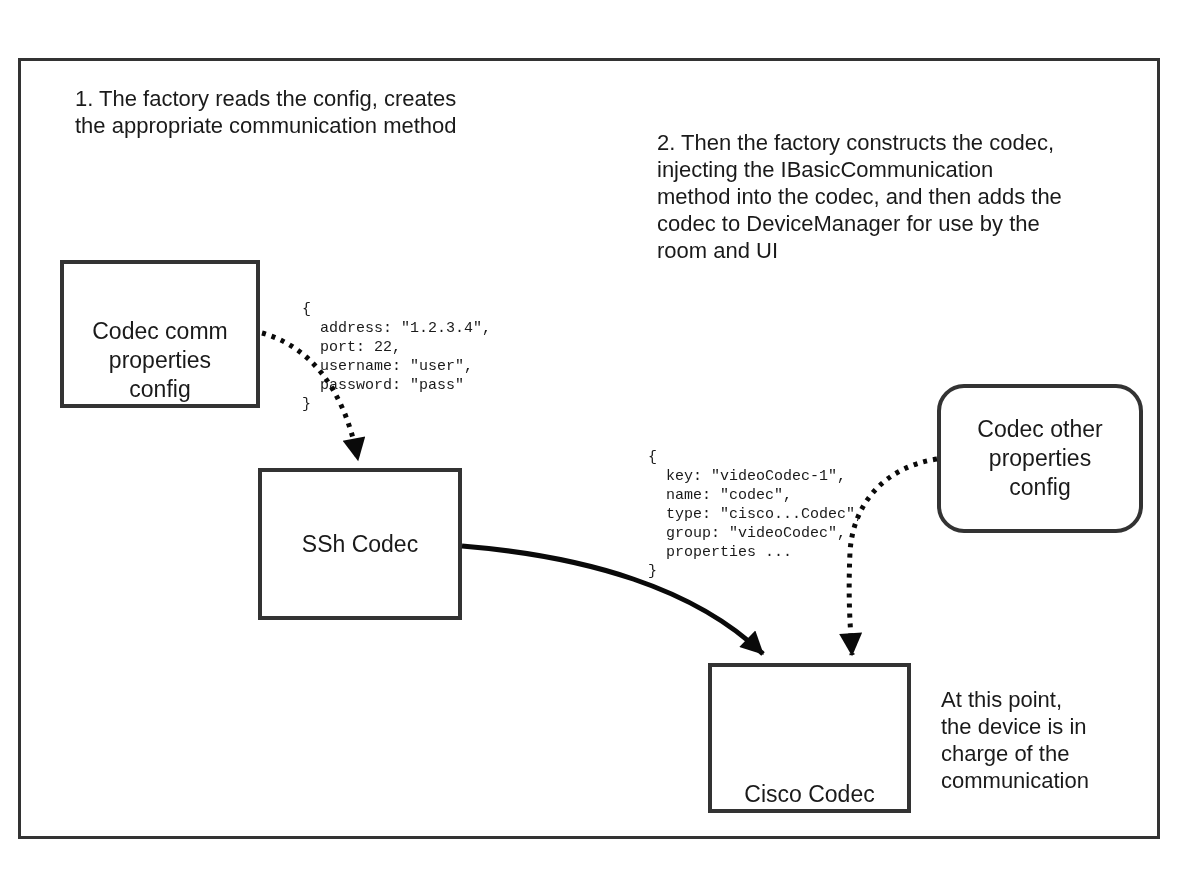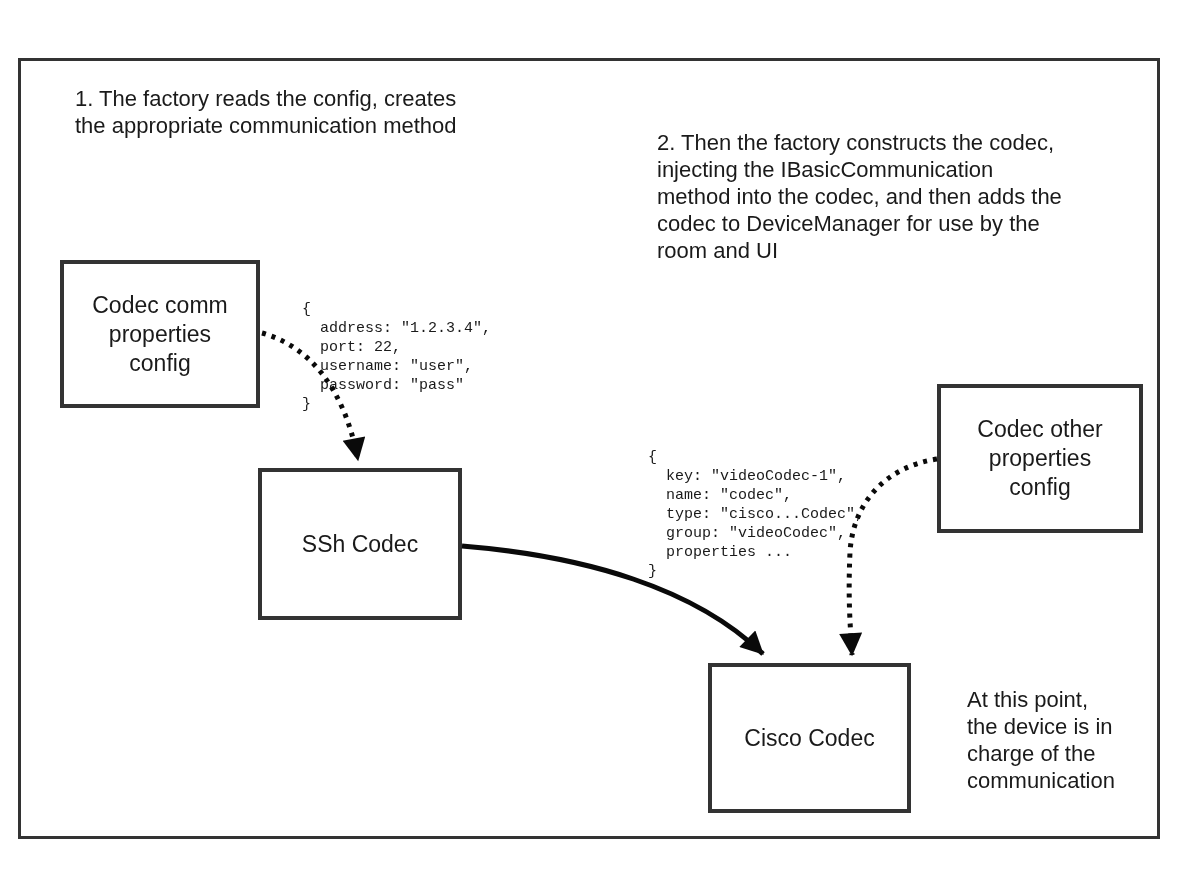--- a/index.html
+++ b/index.html
@@ -63,57 +63,57 @@
 
   <div class="note" style="left:62px;top:85px;width:470px;margin-left:13px;">1. The factory reads the config, creates
 the appropriate communication method</div>
 
   <div class="note" style="left:657px;top:87px;width:480px;margin-top:42px;">2. Then the factory constructs the codec,
 injecting the IBasicCommunication
 method into the codec, and then adds the
 codec to DeviceManager for use by the
 room and UI</div>
 
-  <div class="note" style="left:967px;top:686px;width:215px;">At this point,
+  <div class="note" style="left:941px;top:686px;width:215px;">At this point,
 the device is in
 charge of the
 communication</div>
 
   <pre class="code" style="left:302px;top:300px;">{
   address: "1.2.3.4",
   port: 22,
   username: "user",
   password: "pass"
 }</pre>
 
   <pre class="code" style="left:648px;top:448px;">{
   key: "videoCodec-1",
   name: "codec",
   type: "cisco...Codec",
   group: "videoCodec",
   properties ...
 }</pre>
 
-  <div class="node" style="left:60px;top:260px;width:200px;height:148px;">
+  <div class="node" style="left:60px;top:260px;width:200px;height:148px;align-items:flex-end;">
     <span>Codec comm
 properties
 config</span>
   </div>
 
   <div class="node" style="left:258px;top:468px;width:204px;height:152px;">
     <span>SSh Codec</span>
   </div>
 
-  <div class="node" style="left:937px;top:384px;width:206px;height:149px;">
+  <div class="node" style="left:937px;top:384px;width:206px;height:149px;border-radius:27px;">
     <span>Codec other
 properties
 config</span>
   </div>
 
-  <div class="node" style="left:708px;top:663px;width:203px;height:150px;">
+  <div class="node" style="left:708px;top:663px;width:203px;height:150px;align-items:flex-end;">
     <span>Cisco Codec</span>
   </div>
 
   <svg class="connectors" viewBox="0 0 1200 880">
     <defs>
       <marker id="arrowhead" viewBox="0 0 10 10" refX="9.5" refY="5" markerWidth="5.4" markerHeight="4.6" orient="auto">
         <path d="M 0 0 L 10 5 L 0 10 z" fill="#0a0a0a"></path>
       </marker>
     </defs>
 

